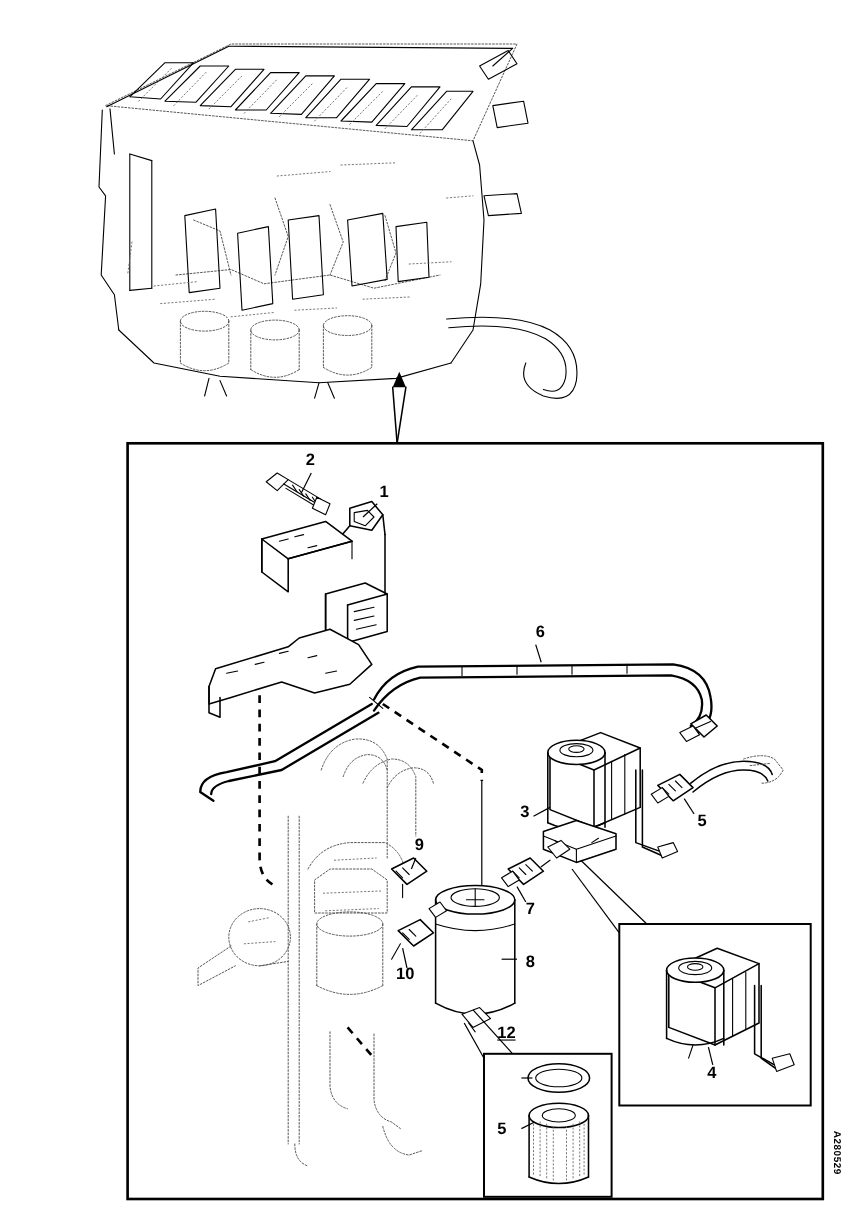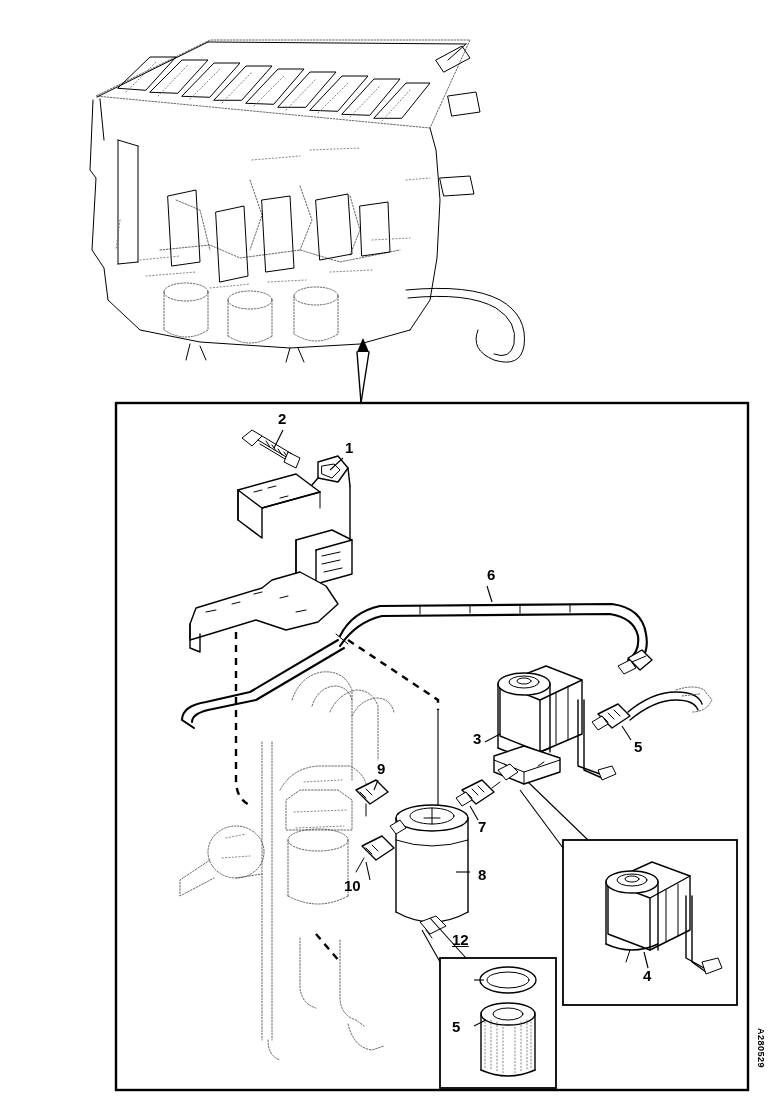--- a/index.html
+++ b/index.html
@@ -478,21 +478,21 @@
   </div>
   <div class="callout-label" style="left:478px; top:819px;">
     <span>7</span>
   </div>
   <div class="callout-label" style="left:478px; top:867px;">
     <span>8</span>
   </div>
   <div class="callout-label" style="left:377px; top:761px;">
     <span>9</span>
   </div>
-  <div class="callout-label" style="left:344px; top:878px;text-align:right;">
+  <div class="callout-label" style="left:360px; top:878px;text-align:right;">
     <span>10</span>
   </div>
   <div class="callout-label" style="left:452px; top:1019px;">
     <span>5</span>
   </div>
   <div class="callout-label" style="left:452px; top:932px;text-decoration:underline;">
     <span>12</span>
   </div>
 
   <div class="fig-code" style="left:766px; top:1028px;">

